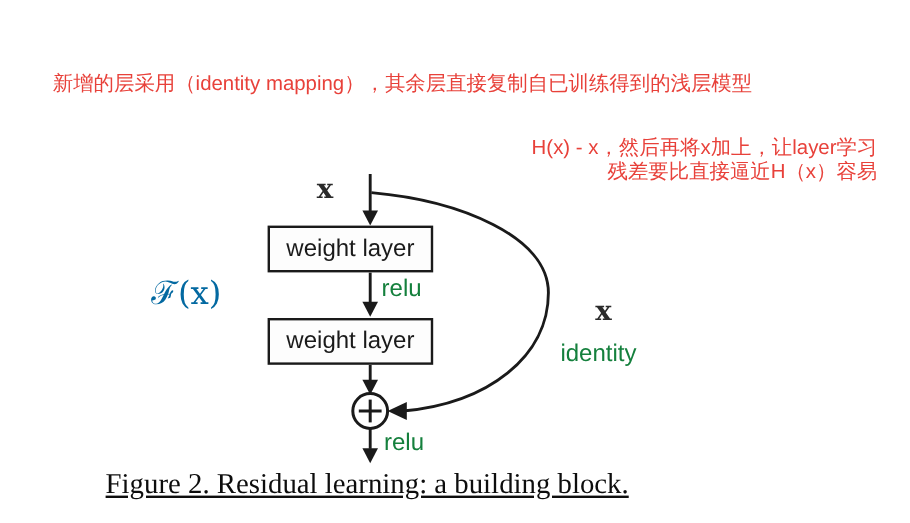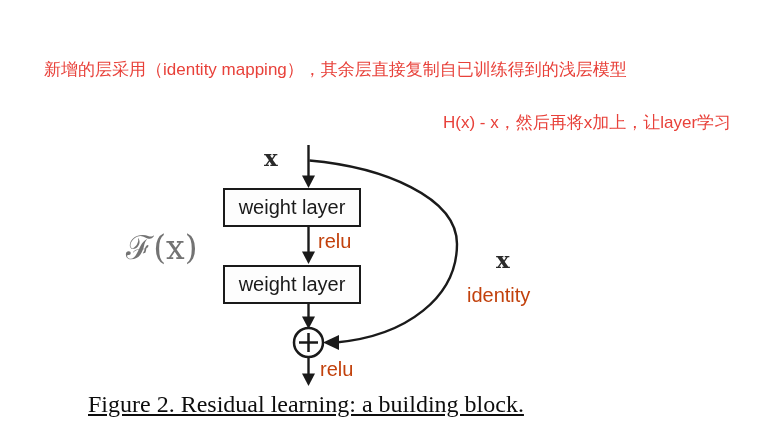--- a/index.html
+++ b/index.html
@@ -27,52 +27,53 @@
     border:2px solid #1a1a1a;
     background:#fdfdfd;
     display:flex;align-items:center;justify-content:center;
     font-family:"Liberation Sans",sans-serif;
     font-size:20px;color:#1a1a1a;
   }
   .box1{top:188px;}
   .box2{top:265px;}
   .math{
     font-family:"DejaVu Serif","Liberation Serif",serif;
-    color:#737373;
-    font-size:33px;
+    color:#0369a1;
+    font-size:27px;
     white-space:nowrap;
   }
   .xbold{
     font-family:"DejaVu Serif","Liberation Serif",serif;
     font-weight:bold;
     color:#2a2a2a;
     font-size:23px;
   }
   .sans-label{
     font-family:"Liberation Sans",sans-serif;
-    color:#c2410c;
+    color:#15803d;
     font-size:20px;
     white-space:nowrap;
   }
   .caption{
     font-family:"Liberation Serif","DejaVu Serif",serif;
     color:#0d0d0d;
     font-size:24px;
     white-space:nowrap;
   }
 </style>
 </head>
 <body>
 
 <div class="page">
 
   <div class="abs red-note" style="left:44px;top:60px;">新增的层采用（identity mapping），其余层直接复制自已训练得到的浅层模型</div>
 
   <div class="abs" style="left:443px;top:113px;">
     <div class="red-note">H(x) - x，然后再将x加上，让layer学习</div>
+    <div class="red-note">残差要比直接逼近H（x）容易</div>
   </div>
 
   <svg class="diagram-svg" viewBox="0 0 758 436">
     <g stroke="#1a1a1a" stroke-width="2.4" fill="none">
 
       <line x1="308.5" y1="145" x2="308.5" y2="177"></line>
 
       <line x1="308.5" y1="227" x2="308.5" y2="253"></line>
 
       <line x1="308.5" y1="304" x2="308.5" y2="318"></line>

